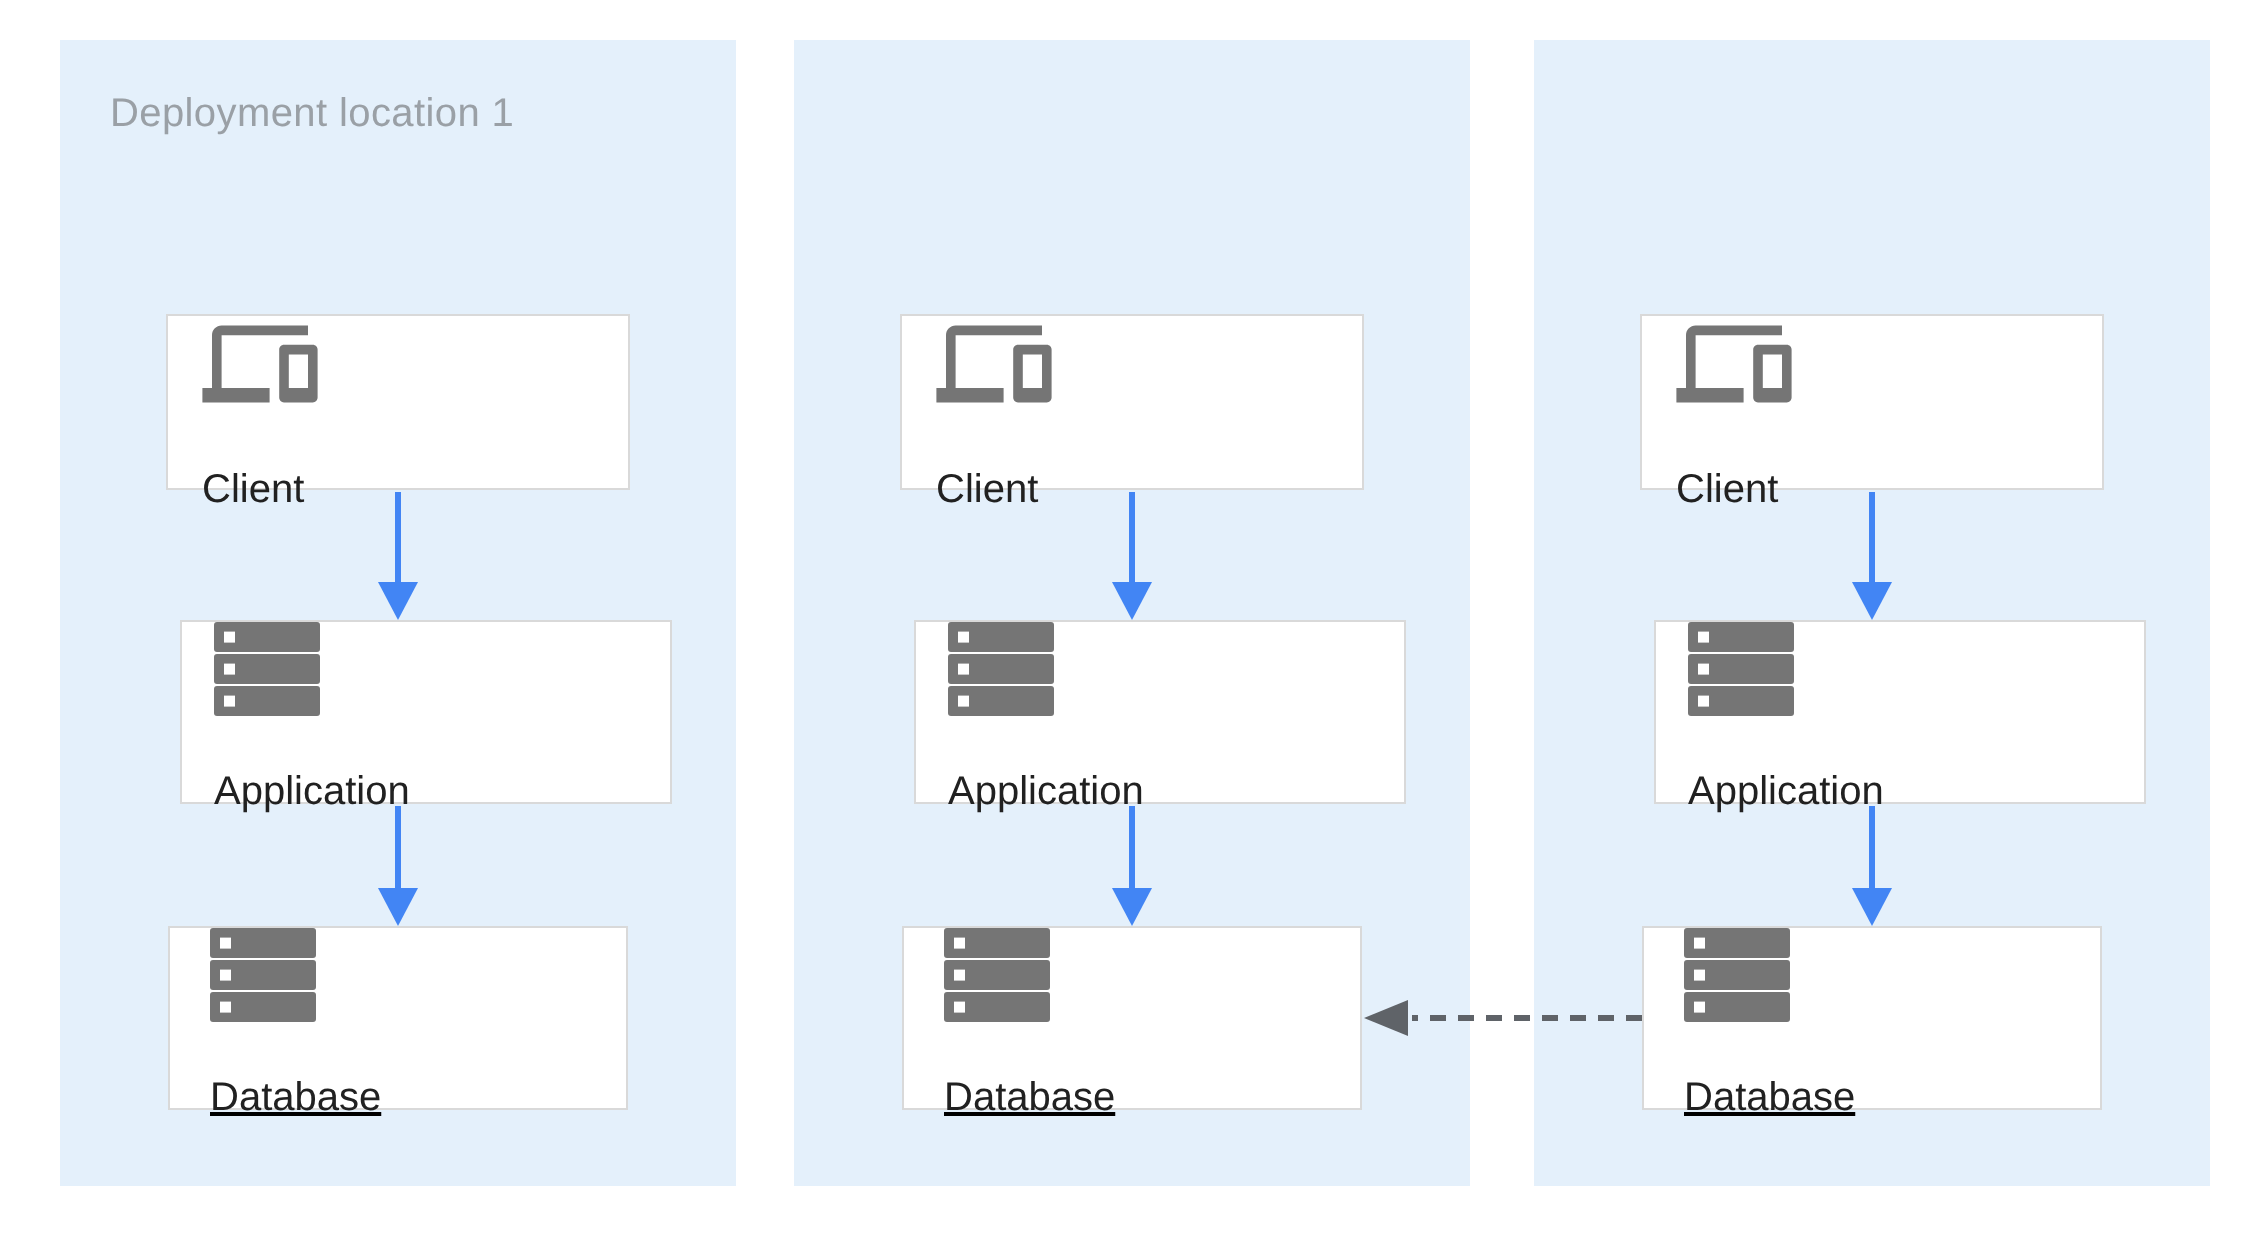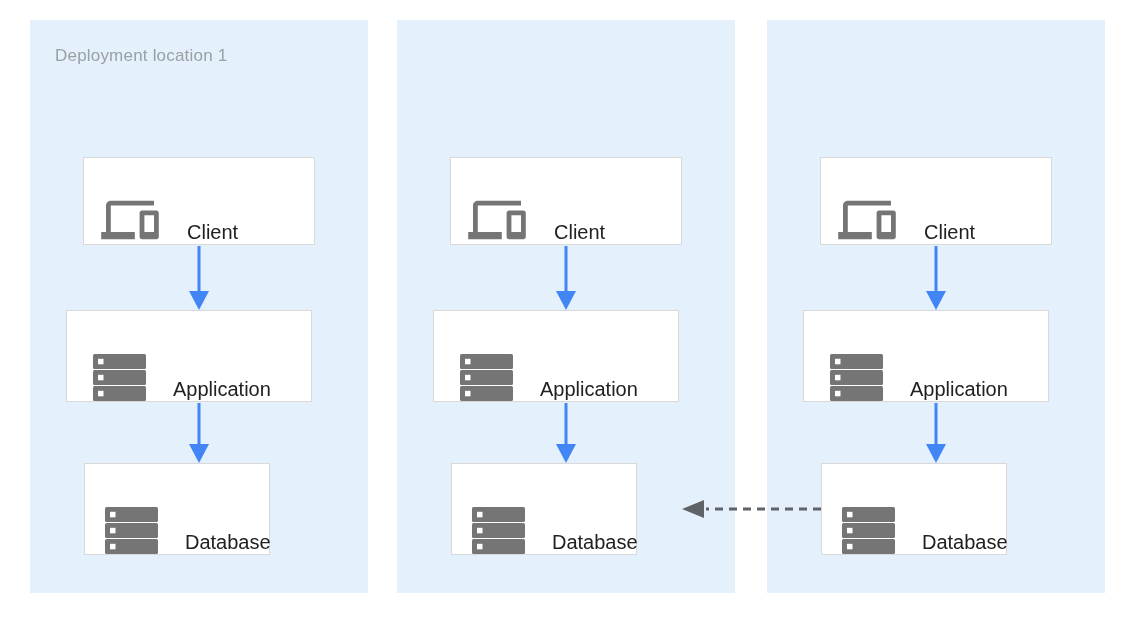--- a/index.html
+++ b/index.html
@@ -25,35 +25,36 @@
     top:20px;
     width:338px;height:573px;
     background:var(--panel-bg);
   }
   .p1{left:30px;}
   .p2{left:397px;}
   .p3{left:767px;}
   .panel-title{
     position:absolute;
     left:25px;top:26px;
-    font-size:17px;
+    font-size:20px;
     letter-spacing:.2px;
     color:var(--title-color);
   }
   .node{
     position:absolute;
     box-sizing:border-box;
     background:var(--node-bg);
     border:1px solid var(--node-border);
     display:flex;
-    align-items:flex-end;
+    align-items:flex-start;
+    flex-direction:column;
   }
   .node-client{left:53px;top:137px;width:232px;height:88px;padding-left:17px;gap:28px;}
-  .node-app{left:36px;top:290px;width:246px;height:92px;padding-left:26px;gap:27px;}
-  .node-db{left:54px;top:443px;width:186px;height:92px;padding-left:20px;gap:27px;}
+  .node-app{left:60px;top:290px;width:246px;height:92px;padding-left:16px;gap:27px;}
+  .node-db{left:54px;top:443px;width:230px;height:92px;padding-left:20px;gap:27px;text-decoration:underline;}
   .node-label{
     font-size:20px;
     color:var(--label-color);
     white-space:nowrap;
   }
   .icon{flex:0 0 auto;display:block;}
   .icon path, .icon rect.bar{fill:var(--icon-color);}
   .icon rect.led{fill:#ffffff;}
   .edges{
     position:absolute;

